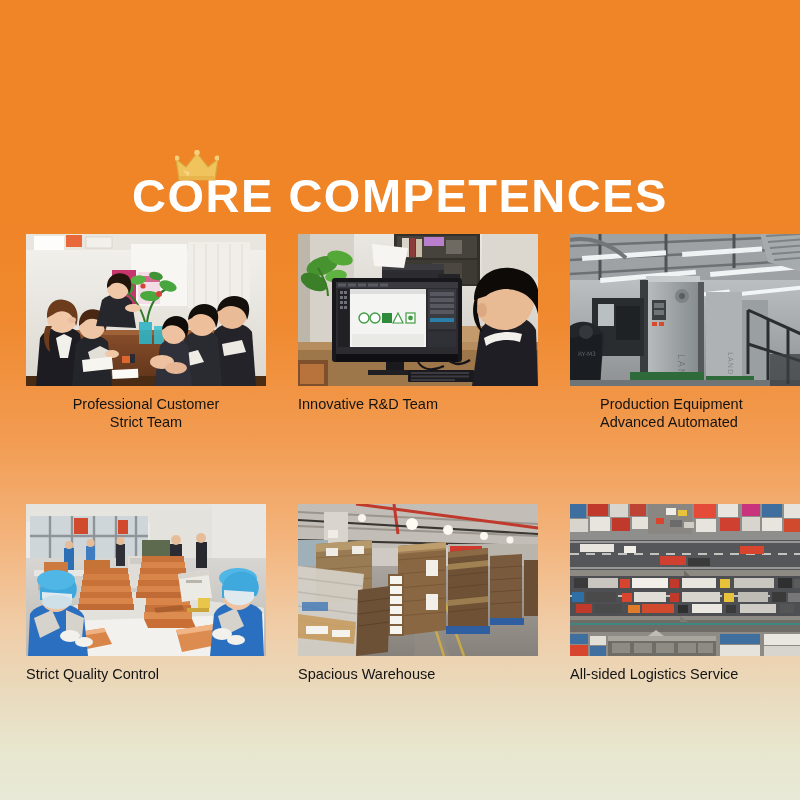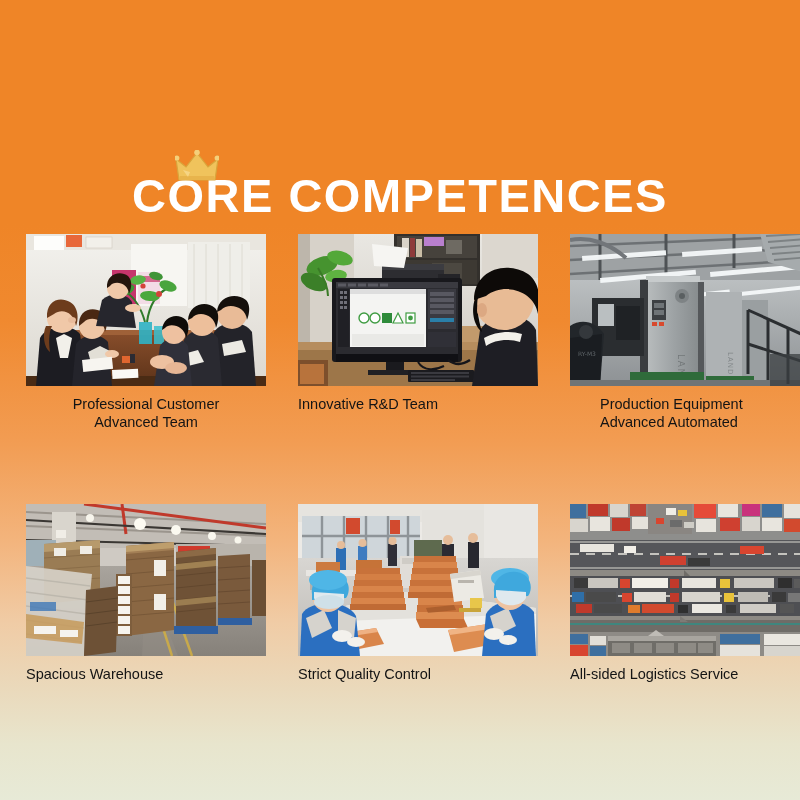--- a/index.html
+++ b/index.html
@@ -158,21 +158,21 @@
           </g>
 
           <rect x="56" y="126" width="30" height="12" fill="#f7f5f0" transform="rotate(-6 56 126)"></rect>
           <rect x="86" y="136" width="26" height="9" fill="#fbfaf6" transform="rotate(-3 86 136)"></rect>
           <rect x="96" y="122" width="8" height="7" fill="#e0662f"></rect>
           <rect x="104" y="120" width="5" height="9" fill="#2b2b33"></rect>
         </svg>
       </div>
       <div class="cap">
         <div>Professional Customer</div>
-        <div>Advanced Team</div>
+        <div>Strict Team</div>
       </div>
     </div>
 
     <div class="cell">
       <div class="photo">
         <svg viewBox="0 0 240 152" preserveAspectRatio="none">
           <defs>
             <linearGradient id="g2bg" x1="0" y1="0" x2="0" y2="1">
               <stop offset="0" stop-color="#e9e7e2"></stop>
                 <stop offset="1" stop-color="#cfcac2"></stop>
@@ -377,159 +377,20 @@
       <div class="cap left">
         <div>Production Equipment</div>
         <div>Advanced Automated</div>
       </div>
     </div>
 
     <div class="cell row2">
       <div class="photo">
         <svg viewBox="0 0 240 152" preserveAspectRatio="none">
           <defs>
-            <linearGradient id="g5f" x1="0" y1="0" x2="0" y2="1">
-              <stop offset="0" stop-color="#a9a49d"></stop>
-                <stop offset="1" stop-color="#86817a"></stop>
-            </linearGradient>
-          </defs>
-          <rect width="240" height="152" fill="#cfcac3"></rect>
-
-          <rect x="0" y="0" width="240" height="44" fill="#c2bdb6"></rect>
-          <g stroke="#9b958d" stroke-width="2" fill="none">
-            <path d="M0 8 L240 20"></path>
-              <path d="M0 22 L240 32"></path>
-          </g>
-          <g stroke="#c0392b" stroke-width="3" fill="none">
-            <path d="M58 0 L240 24"></path>
-              <path d="M96 0 L100 30"></path>
-          </g>
-          <g stroke="#3a3733" stroke-width="2.2" fill="none">
-            <path d="M0 16 L240 30"></path>
-              <path d="M0 36 L240 42"></path>
-          </g>
-
-          <g>
-            <circle cx="114" cy="20" r="6" fill="#fdfbf2"></circle>
-            <circle cx="150" cy="26" r="5" fill="#fbf9f0"></circle>
-            <circle cx="186" cy="32" r="4" fill="#f9f7ee"></circle>
-            <circle cx="212" cy="36" r="3.5" fill="#f8f6ec"></circle>
-            <circle cx="64" cy="14" r="4" fill="#f7f5ec"></circle>
-          </g>
-
-          <rect x="26" y="8" width="24" height="48" fill="#d9d5cd"></rect>
-          <rect x="30" y="26" width="10" height="8" fill="#f0ede6"></rect>
-
-          <rect x="150" y="40" width="90" height="30" fill="#b9b4ac"></rect>
-          <rect x="152" y="42" width="32" height="9" fill="#d03a2c"></rect>
-          <rect x="0" y="36" width="30" height="26" fill="#9fb0b8"></rect>
-
-          <rect x="0" y="62" width="240" height="90" fill="url(#g5f)"></rect>
-          <path d="M120 68 L152 152 L116 152 Z" fill="#948e86" opacity="0.5"></path>
-          <g stroke="#d7b23f" stroke-width="2.5" fill="none" opacity="0.8">
-            <path d="M146 152 L128 96"></path>
-              <path d="M166 152 L146 96"></path>
-          </g>
-
-          <g>
-            <path d="M150 48 L190 44 L190 122 L150 126 Z" fill="#6f5236"></path>
-            <path d="M150 48 L190 44 L190 50 L150 54 Z" fill="#8c6a46"></path>
-            <g stroke="#5a4029" stroke-width="1" opacity="0.6">
-              <path d="M150 60 L190 56"></path>
-                <path d="M150 72 L190 68"></path>
-                <path d="M150 84 L190 80"></path>
-              <path d="M150 96 L190 92"></path>
-                <path d="M150 108 L190 104"></path>
-            </g>
-            <path d="M150 60 L190 56 L190 62 L150 66 Z" fill="#c8a86a" opacity="0.55"></path>
-            <path d="M150 96 L190 92 L190 98 L150 102 Z" fill="#c8a86a" opacity="0.5"></path>
-            <rect x="148" y="122" width="44" height="8" fill="#2f5fa0"></rect>
-          </g>
-          <g>
-            <path d="M192 52 L224 50 L224 114 L192 118 Z" fill="#7a5a3c"></path>
-            <g stroke="#5a4029" stroke-width="0.9" opacity="0.6">
-              <path d="M192 64 L224 62"></path>
-                <path d="M192 76 L224 74"></path>
-                <path d="M192 88 L224 86"></path>
-              <path d="M192 100 L224 98"></path>
-            </g>
-            <rect x="192" y="114" width="34" height="7" fill="#2f5fa0"></rect>
-          </g>
-          <rect x="226" y="56" width="14" height="56" fill="#6b4f34"></rect>
-
-          <g>
-            <path d="M100 42 L148 38 L148 126 L100 132 Z" fill="#8a6743"></path>
-            <path d="M100 42 L148 38 L148 46 L100 50 Z" fill="#a37f55"></path>
-            <g stroke="#6a4c2f" stroke-width="1.1" opacity="0.55">
-              <path d="M100 56 L148 52"></path>
-                <path d="M100 70 L148 66"></path>
-                <path d="M100 84 L148 80"></path>
-              <path d="M100 98 L148 94"></path>
-                <path d="M100 112 L148 108"></path>
-            </g>
-            <path d="M100 42 L148 38 L148 44 L100 48 Z" fill="#d0b27c" opacity="0.6"></path>
-            <rect x="128" y="56" width="12" height="16" fill="#f2efe8"></rect>
-            <rect x="128" y="90" width="12" height="16" fill="#f2efe8"></rect>
-          </g>
-
-          <g>
-            <rect x="90" y="70" width="16" height="62" fill="#7e5e3d"></rect>
-            <g fill="#f6f4ee">
-              <rect x="92" y="72" width="12" height="8"></rect>
-                <rect x="92" y="82" width="12" height="8"></rect>
-              <rect x="92" y="92" width="12" height="8"></rect>
-                <rect x="92" y="102" width="12" height="8"></rect>
-              <rect x="92" y="112" width="12" height="8"></rect>
-                <rect x="92" y="122" width="12" height="8"></rect>
-            </g>
-          </g>
-
-          <g>
-            <path d="M18 40 L74 36 L74 94 L18 100 Z" fill="#9a7c54"></path>
-            <path d="M18 40 L74 36 L74 44 L18 48 Z" fill="#b79a6c"></path>
-            <g stroke="#7a5e3c" stroke-width="1" opacity="0.5">
-              <path d="M18 54 L74 50"></path>
-                <path d="M18 66 L74 62"></path>
-                <path d="M18 78 L74 74"></path>
-            </g>
-            <rect x="28" y="44" width="12" height="8" fill="#efece5"></rect>
-            <rect x="54" y="42" width="12" height="8" fill="#efece5"></rect>
-          </g>
-
-          <g>
-            <path d="M0 62 L66 70 L58 152 L0 152 Z" fill="#d7d3ca" opacity="0.9"></path>
-            <g stroke="#b9b4aa" stroke-width="1.4" opacity="0.8">
-              <path d="M0 74 L64 82"></path>
-                <path d="M0 88 L62 96"></path>
-                <path d="M0 102 L60 110"></path>
-              <path d="M0 116 L58 124"></path>
-                <path d="M0 130 L56 138"></path>
-            </g>
-            <path d="M0 110 L58 118 L56 140 L0 134 Z" fill="#c79a5a" opacity="0.85"></path>
-            <rect x="8" y="122" width="22" height="8" fill="#f5f3ee"></rect>
-            <rect x="34" y="126" width="18" height="7" fill="#f5f3ee"></rect>
-            <rect x="4" y="98" width="26" height="9" fill="#3f78b8" opacity="0.8"></rect>
-          </g>
-          <path d="M60 86 L92 82 L90 148 L58 152 Z" fill="#6d5136"></path>
-          <g stroke="#4e3a25" stroke-width="1" opacity="0.6">
-            <path d="M60 98 L92 94"></path>
-              <path d="M60 110 L92 106"></path>
-              <path d="M60 122 L91 118"></path>
-          </g>
-        </svg>
-      </div>
-      <div class="cap c2">
-        <div>Spacious Warehouse</div>
-      </div>
-    </div>
-
-    <div class="cell row2">
-      <div class="photo">
-        <svg viewBox="0 0 240 152" preserveAspectRatio="none">
-          <defs>
             <linearGradient id="g4f" x1="0" y1="0" x2="0" y2="1">
               <stop offset="0" stop-color="#d8d6d2"></stop>
                 <stop offset="1" stop-color="#bdbab5"></stop>
             </linearGradient>
           </defs>
           <rect width="240" height="152" fill="#eceae6"></rect>
           <rect x="0" y="0" width="240" height="18" fill="#e6e4df"></rect>
 
           <g>
             <rect x="4" y="12" width="118" height="42" fill="#cfd6da"></rect>
@@ -634,20 +495,159 @@
             <ellipse cx="212" cy="74" rx="19" ry="10" fill="#4fb6e6"></ellipse>
             <path d="M196 88 C194 70 216 62 228 72 C236 80 232 90 230 92 L196 94 Z" fill="#3fa8dd"></path>
             <path d="M198 92 C202 104 222 104 228 94 L228 88 L198 86 Z" fill="#dfe9ee"></path>
             <ellipse cx="196" cy="130" rx="10" ry="6" fill="#f3f1ec"></ellipse>
             <ellipse cx="210" cy="136" rx="9" ry="5" fill="#f3f1ec"></ellipse>
           </g>
         </svg>
       </div>
       <div class="cap c2">
         <div>Strict Quality Control</div>
+      </div>
+    </div>
+
+    <div class="cell row2">
+      <div class="photo">
+        <svg viewBox="0 0 240 152" preserveAspectRatio="none">
+          <defs>
+            <linearGradient id="g5f" x1="0" y1="0" x2="0" y2="1">
+              <stop offset="0" stop-color="#a9a49d"></stop>
+                <stop offset="1" stop-color="#86817a"></stop>
+            </linearGradient>
+          </defs>
+          <rect width="240" height="152" fill="#cfcac3"></rect>
+
+          <rect x="0" y="0" width="240" height="44" fill="#c2bdb6"></rect>
+          <g stroke="#9b958d" stroke-width="2" fill="none">
+            <path d="M0 8 L240 20"></path>
+              <path d="M0 22 L240 32"></path>
+          </g>
+          <g stroke="#c0392b" stroke-width="3" fill="none">
+            <path d="M58 0 L240 24"></path>
+              <path d="M96 0 L100 30"></path>
+          </g>
+          <g stroke="#3a3733" stroke-width="2.2" fill="none">
+            <path d="M0 16 L240 30"></path>
+              <path d="M0 36 L240 42"></path>
+          </g>
+
+          <g>
+            <circle cx="114" cy="20" r="6" fill="#fdfbf2"></circle>
+            <circle cx="150" cy="26" r="5" fill="#fbf9f0"></circle>
+            <circle cx="186" cy="32" r="4" fill="#f9f7ee"></circle>
+            <circle cx="212" cy="36" r="3.5" fill="#f8f6ec"></circle>
+            <circle cx="64" cy="14" r="4" fill="#f7f5ec"></circle>
+          </g>
+
+          <rect x="26" y="8" width="24" height="48" fill="#d9d5cd"></rect>
+          <rect x="30" y="26" width="10" height="8" fill="#f0ede6"></rect>
+
+          <rect x="150" y="40" width="90" height="30" fill="#b9b4ac"></rect>
+          <rect x="152" y="42" width="32" height="9" fill="#d03a2c"></rect>
+          <rect x="0" y="36" width="30" height="26" fill="#9fb0b8"></rect>
+
+          <rect x="0" y="62" width="240" height="90" fill="url(#g5f)"></rect>
+          <path d="M120 68 L152 152 L116 152 Z" fill="#948e86" opacity="0.5"></path>
+          <g stroke="#d7b23f" stroke-width="2.5" fill="none" opacity="0.8">
+            <path d="M146 152 L128 96"></path>
+              <path d="M166 152 L146 96"></path>
+          </g>
+
+          <g>
+            <path d="M150 48 L190 44 L190 122 L150 126 Z" fill="#6f5236"></path>
+            <path d="M150 48 L190 44 L190 50 L150 54 Z" fill="#8c6a46"></path>
+            <g stroke="#5a4029" stroke-width="1" opacity="0.6">
+              <path d="M150 60 L190 56"></path>
+                <path d="M150 72 L190 68"></path>
+                <path d="M150 84 L190 80"></path>
+              <path d="M150 96 L190 92"></path>
+                <path d="M150 108 L190 104"></path>
+            </g>
+            <path d="M150 60 L190 56 L190 62 L150 66 Z" fill="#c8a86a" opacity="0.55"></path>
+            <path d="M150 96 L190 92 L190 98 L150 102 Z" fill="#c8a86a" opacity="0.5"></path>
+            <rect x="148" y="122" width="44" height="8" fill="#2f5fa0"></rect>
+          </g>
+          <g>
+            <path d="M192 52 L224 50 L224 114 L192 118 Z" fill="#7a5a3c"></path>
+            <g stroke="#5a4029" stroke-width="0.9" opacity="0.6">
+              <path d="M192 64 L224 62"></path>
+                <path d="M192 76 L224 74"></path>
+                <path d="M192 88 L224 86"></path>
+              <path d="M192 100 L224 98"></path>
+            </g>
+            <rect x="192" y="114" width="34" height="7" fill="#2f5fa0"></rect>
+          </g>
+          <rect x="226" y="56" width="14" height="56" fill="#6b4f34"></rect>
+
+          <g>
+            <path d="M100 42 L148 38 L148 126 L100 132 Z" fill="#8a6743"></path>
+            <path d="M100 42 L148 38 L148 46 L100 50 Z" fill="#a37f55"></path>
+            <g stroke="#6a4c2f" stroke-width="1.1" opacity="0.55">
+              <path d="M100 56 L148 52"></path>
+                <path d="M100 70 L148 66"></path>
+                <path d="M100 84 L148 80"></path>
+              <path d="M100 98 L148 94"></path>
+                <path d="M100 112 L148 108"></path>
+            </g>
+            <path d="M100 42 L148 38 L148 44 L100 48 Z" fill="#d0b27c" opacity="0.6"></path>
+            <rect x="128" y="56" width="12" height="16" fill="#f2efe8"></rect>
+            <rect x="128" y="90" width="12" height="16" fill="#f2efe8"></rect>
+          </g>
+
+          <g>
+            <rect x="90" y="70" width="16" height="62" fill="#7e5e3d"></rect>
+            <g fill="#f6f4ee">
+              <rect x="92" y="72" width="12" height="8"></rect>
+                <rect x="92" y="82" width="12" height="8"></rect>
+              <rect x="92" y="92" width="12" height="8"></rect>
+                <rect x="92" y="102" width="12" height="8"></rect>
+              <rect x="92" y="112" width="12" height="8"></rect>
+                <rect x="92" y="122" width="12" height="8"></rect>
+            </g>
+          </g>
+
+          <g>
+            <path d="M18 40 L74 36 L74 94 L18 100 Z" fill="#9a7c54"></path>
+            <path d="M18 40 L74 36 L74 44 L18 48 Z" fill="#b79a6c"></path>
+            <g stroke="#7a5e3c" stroke-width="1" opacity="0.5">
+              <path d="M18 54 L74 50"></path>
+                <path d="M18 66 L74 62"></path>
+                <path d="M18 78 L74 74"></path>
+            </g>
+            <rect x="28" y="44" width="12" height="8" fill="#efece5"></rect>
+            <rect x="54" y="42" width="12" height="8" fill="#efece5"></rect>
+          </g>
+
+          <g>
+            <path d="M0 62 L66 70 L58 152 L0 152 Z" fill="#d7d3ca" opacity="0.9"></path>
+            <g stroke="#b9b4aa" stroke-width="1.4" opacity="0.8">
+              <path d="M0 74 L64 82"></path>
+                <path d="M0 88 L62 96"></path>
+                <path d="M0 102 L60 110"></path>
+              <path d="M0 116 L58 124"></path>
+                <path d="M0 130 L56 138"></path>
+            </g>
+            <path d="M0 110 L58 118 L56 140 L0 134 Z" fill="#c79a5a" opacity="0.85"></path>
+            <rect x="8" y="122" width="22" height="8" fill="#f5f3ee"></rect>
+            <rect x="34" y="126" width="18" height="7" fill="#f5f3ee"></rect>
+            <rect x="4" y="98" width="26" height="9" fill="#3f78b8" opacity="0.8"></rect>
+          </g>
+          <path d="M60 86 L92 82 L90 148 L58 152 Z" fill="#6d5136"></path>
+          <g stroke="#4e3a25" stroke-width="1" opacity="0.6">
+            <path d="M60 98 L92 94"></path>
+              <path d="M60 110 L92 106"></path>
+              <path d="M60 122 L91 118"></path>
+          </g>
+        </svg>
+      </div>
+      <div class="cap c2">
+        <div>Spacious Warehouse</div>
       </div>
     </div>
 
     <div class="cell row2">
       <div class="photo">
         <svg viewBox="0 0 240 152" preserveAspectRatio="none">
           <rect width="240" height="152" fill="#9a9a98"></rect>
 
           <rect x="0" y="0" width="240" height="36" fill="#8e8e8c"></rect>
           <g>

